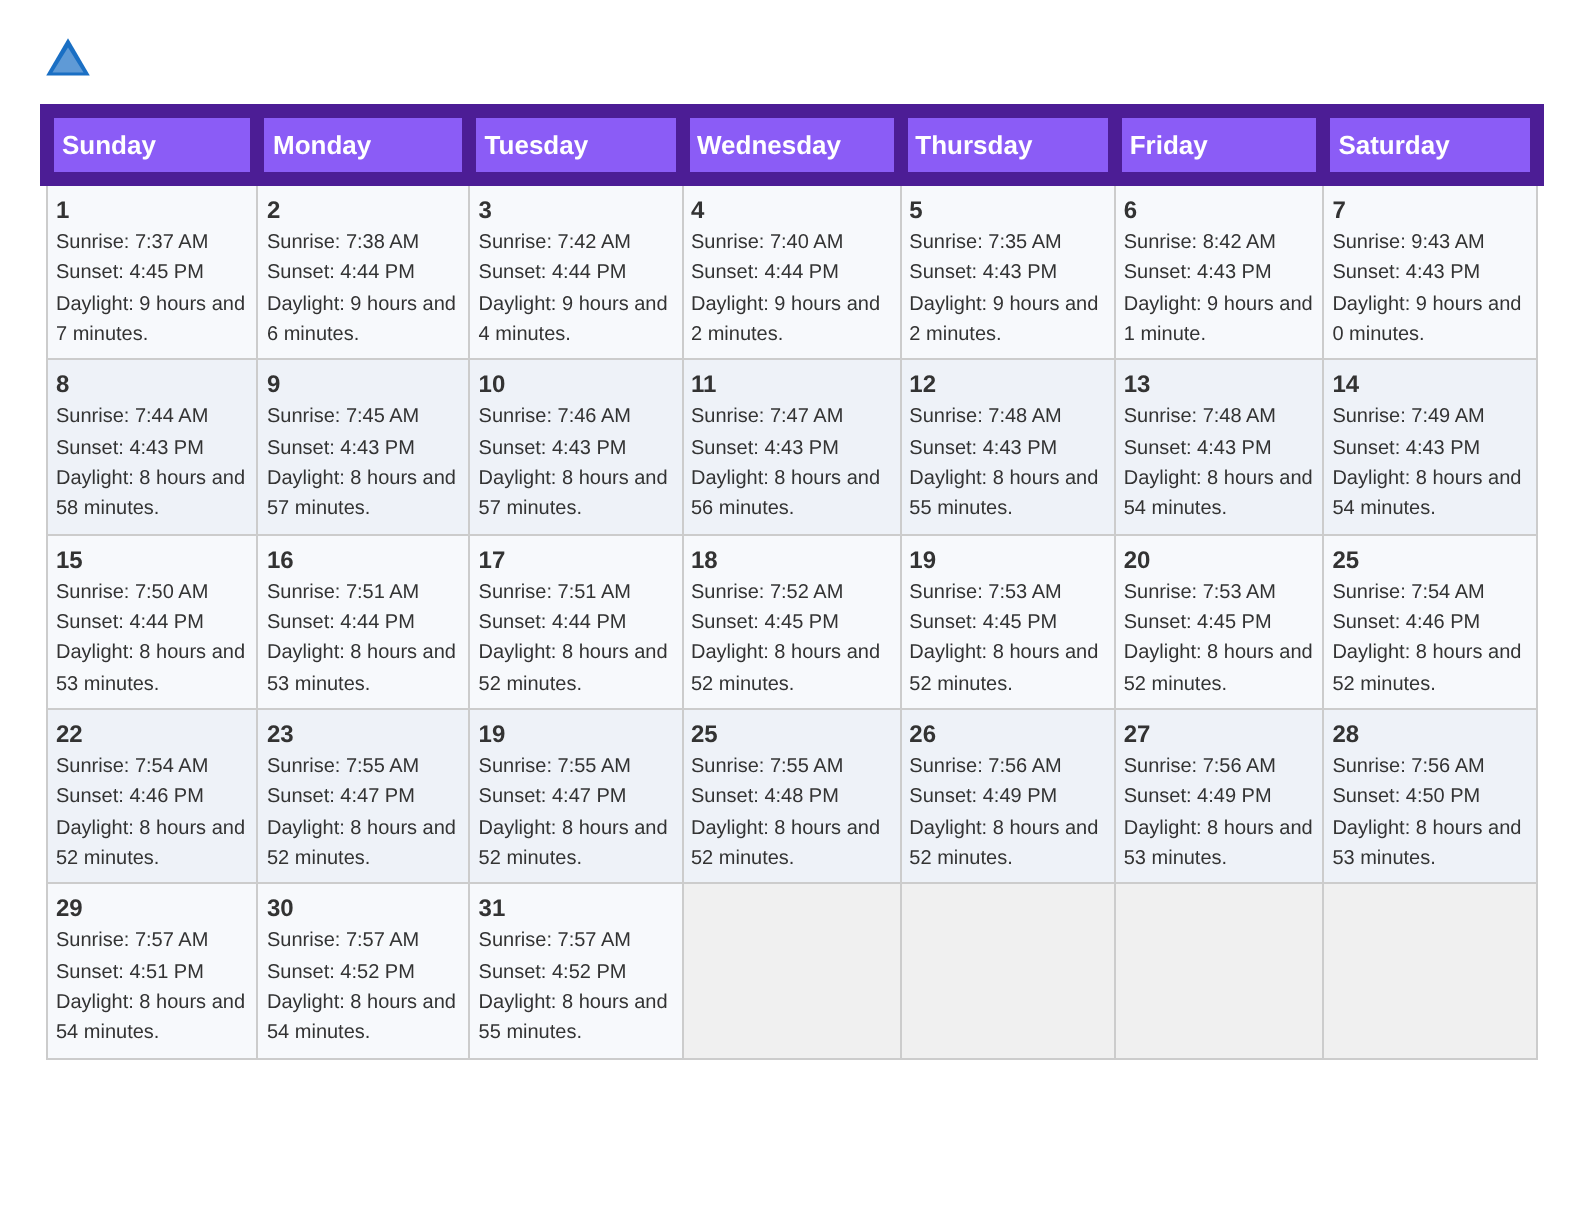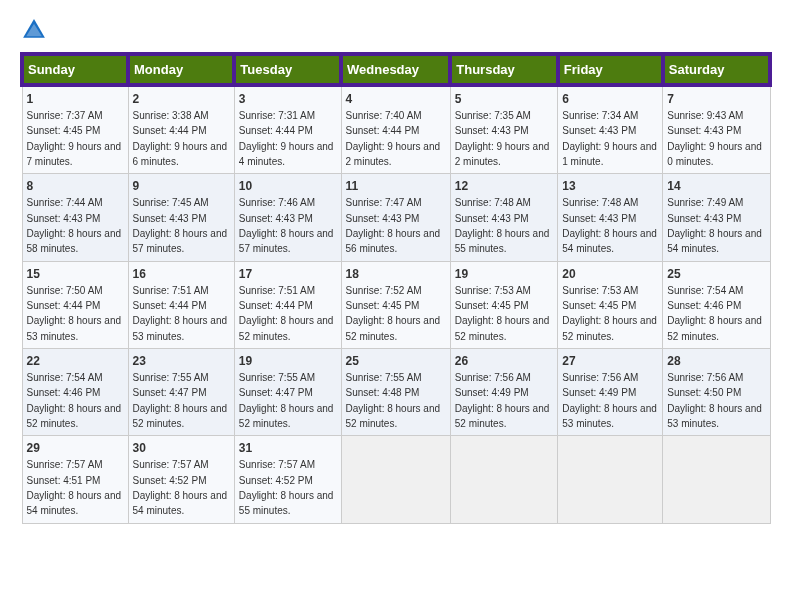--- a/index.html
+++ b/index.html
@@ -56,27 +56,27 @@
     .subtitle {
       font-size: 14px;
       color: #555;
     }
     .calendar-table {
       width: 100%;
       border-collapse: collapse;
       font-size: 11px;
     }
     .calendar-table thead tr th {
-      background: #4d7c0f;
+      background: #8b5cf6;
       color: #fff;
       padding: 6px 4px;
       text-align: left;
       font-size: 13px;
       font-weight: bold;
-      border: 4px solid #4c1d95;
+      border: 7px solid #4c1d95;
     }
     .calendar-table tbody tr td {
       vertical-align: top;
       padding: 4px 4px;
       border: 1px solid #ccc;
       width: 113px;
       min-height: 70px;
       background: #fff;
       color: #333;
       line-height: 1.4;
@@ -129,25 +129,25 @@
           <th>Tuesday</th>
           <th>Wednesday</th>
           <th>Thursday</th>
           <th>Friday</th>
           <th>Saturday</th>
         </tr>
     </thead>
     <tbody id="calendar-body">
         <tr>
           <td><span class="day-num">1</span><span class="day-detail">Sunrise: 7:37 AM</span><br><span class="day-detail">Sunset: 4:45 PM</span><br><span class="day-detail">Daylight: 9 hours and 7 minutes.</span></td>
-          <td><span class="day-num">2</span><span class="day-detail">Sunrise: 3:38 AM</span><br><span class="day-detail">Sunset: 4:44 PM</span><br><span class="day-detail">Daylight: 9 hours and 6 minutes.</span></td>
-          <td><span class="day-num">3</span><span class="day-detail">Sunrise: 7:31 AM</span><br><span class="day-detail">Sunset: 4:44 PM</span><br><span class="day-detail">Daylight: 9 hours and 4 minutes.</span></td>
+          <td><span class="day-num">2</span><span class="day-detail">Sunrise: 7:38 AM</span><br><span class="day-detail">Sunset: 4:44 PM</span><br><span class="day-detail">Daylight: 9 hours and 6 minutes.</span></td>
+          <td><span class="day-num">3</span><span class="day-detail">Sunrise: 7:42 AM</span><br><span class="day-detail">Sunset: 4:44 PM</span><br><span class="day-detail">Daylight: 9 hours and 4 minutes.</span></td>
           <td><span class="day-num">4</span><span class="day-detail">Sunrise: 7:40 AM</span><br><span class="day-detail">Sunset: 4:44 PM</span><br><span class="day-detail">Daylight: 9 hours and 2 minutes.</span></td>
           <td><span class="day-num">5</span><span class="day-detail">Sunrise: 7:35 AM</span><br><span class="day-detail">Sunset: 4:43 PM</span><br><span class="day-detail">Daylight: 9 hours and 2 minutes.</span></td>
-          <td><span class="day-num">6</span><span class="day-detail">Sunrise: 7:34 AM</span><br><span class="day-detail">Sunset: 4:43 PM</span><br><span class="day-detail">Daylight: 9 hours and 1 minute.</span></td>
+          <td><span class="day-num">6</span><span class="day-detail">Sunrise: 8:42 AM</span><br><span class="day-detail">Sunset: 4:43 PM</span><br><span class="day-detail">Daylight: 9 hours and 1 minute.</span></td>
           <td><span class="day-num">7</span><span class="day-detail">Sunrise: 9:43 AM</span><br><span class="day-detail">Sunset: 4:43 PM</span><br><span class="day-detail">Daylight: 9 hours and 0 minutes.</span></td>
         </tr>
         <tr>
           <td><span class="day-num">8</span><span class="day-detail">Sunrise: 7:44 AM</span><br><span class="day-detail">Sunset: 4:43 PM</span><br><span class="day-detail">Daylight: 8 hours and 58 minutes.</span></td>
           <td><span class="day-num">9</span><span class="day-detail">Sunrise: 7:45 AM</span><br><span class="day-detail">Sunset: 4:43 PM</span><br><span class="day-detail">Daylight: 8 hours and 57 minutes.</span></td>
           <td><span class="day-num">10</span><span class="day-detail">Sunrise: 7:46 AM</span><br><span class="day-detail">Sunset: 4:43 PM</span><br><span class="day-detail">Daylight: 8 hours and 57 minutes.</span></td>
           <td><span class="day-num">11</span><span class="day-detail">Sunrise: 7:47 AM</span><br><span class="day-detail">Sunset: 4:43 PM</span><br><span class="day-detail">Daylight: 8 hours and 56 minutes.</span></td>
           <td><span class="day-num">12</span><span class="day-detail">Sunrise: 7:48 AM</span><br><span class="day-detail">Sunset: 4:43 PM</span><br><span class="day-detail">Daylight: 8 hours and 55 minutes.</span></td>
           <td><span class="day-num">13</span><span class="day-detail">Sunrise: 7:48 AM</span><br><span class="day-detail">Sunset: 4:43 PM</span><br><span class="day-detail">Daylight: 8 hours and 54 minutes.</span></td>
           <td><span class="day-num">14</span><span class="day-detail">Sunrise: 7:49 AM</span><br><span class="day-detail">Sunset: 4:43 PM</span><br><span class="day-detail">Daylight: 8 hours and 54 minutes.</span></td>

